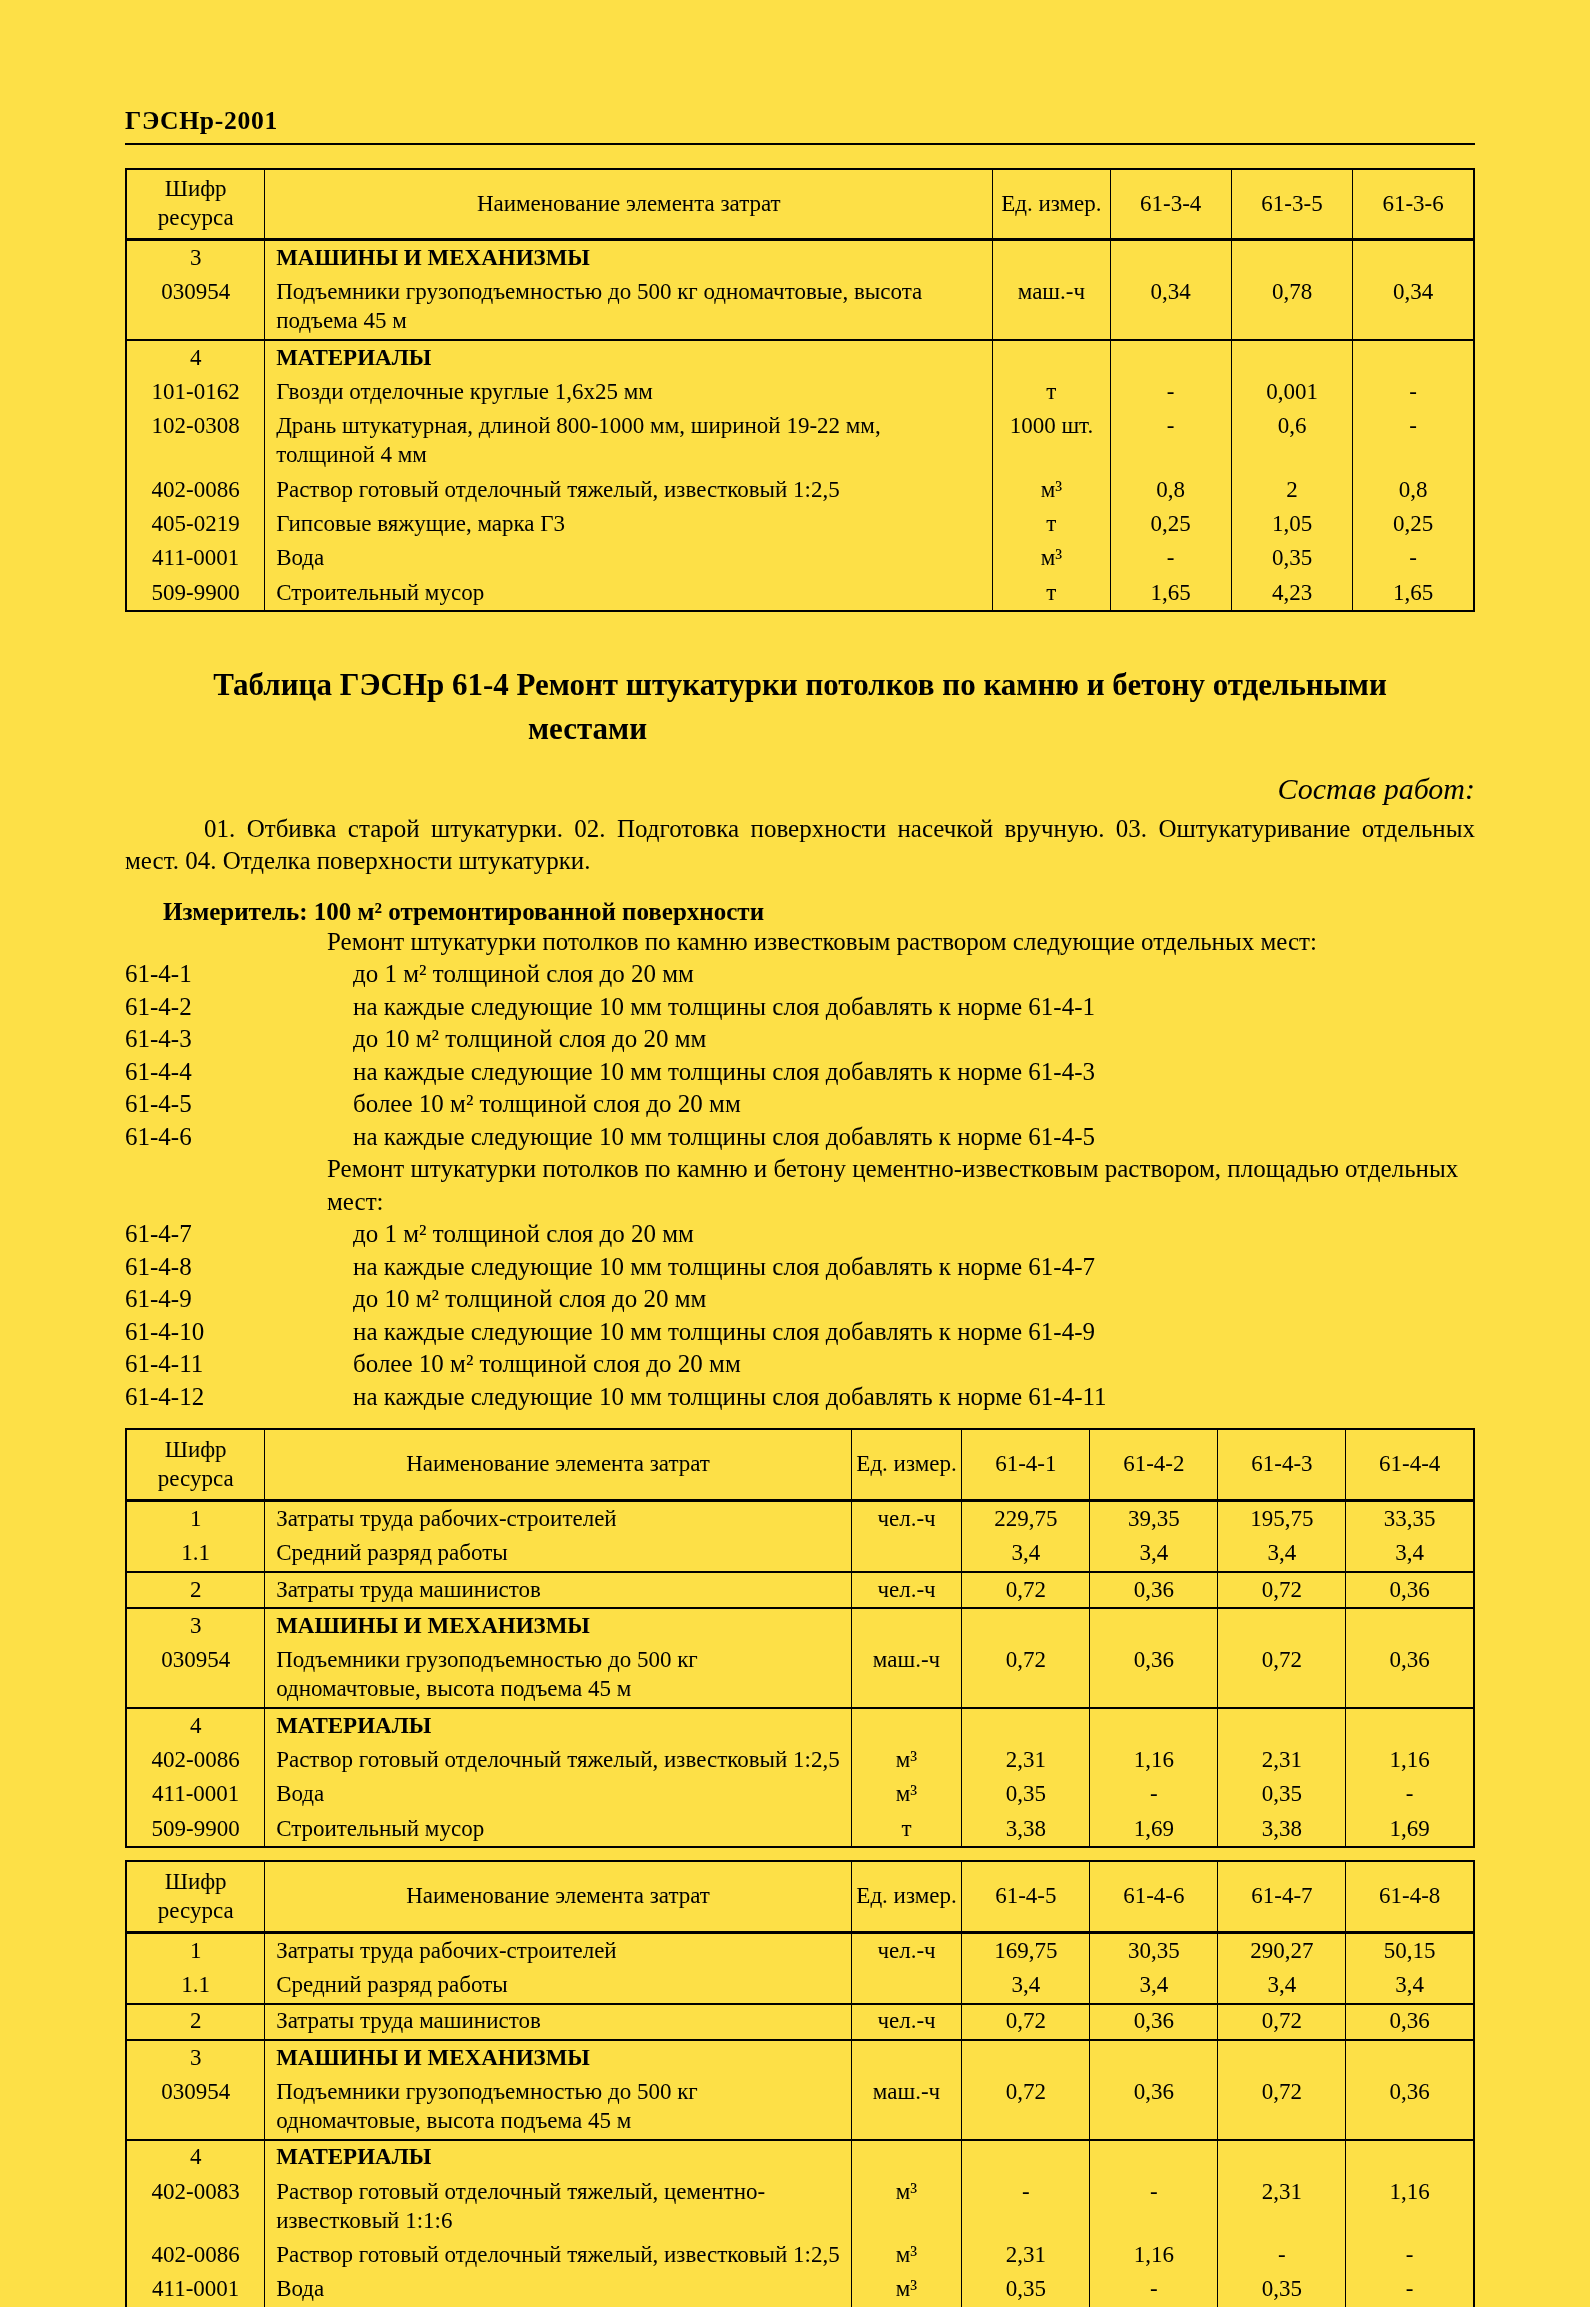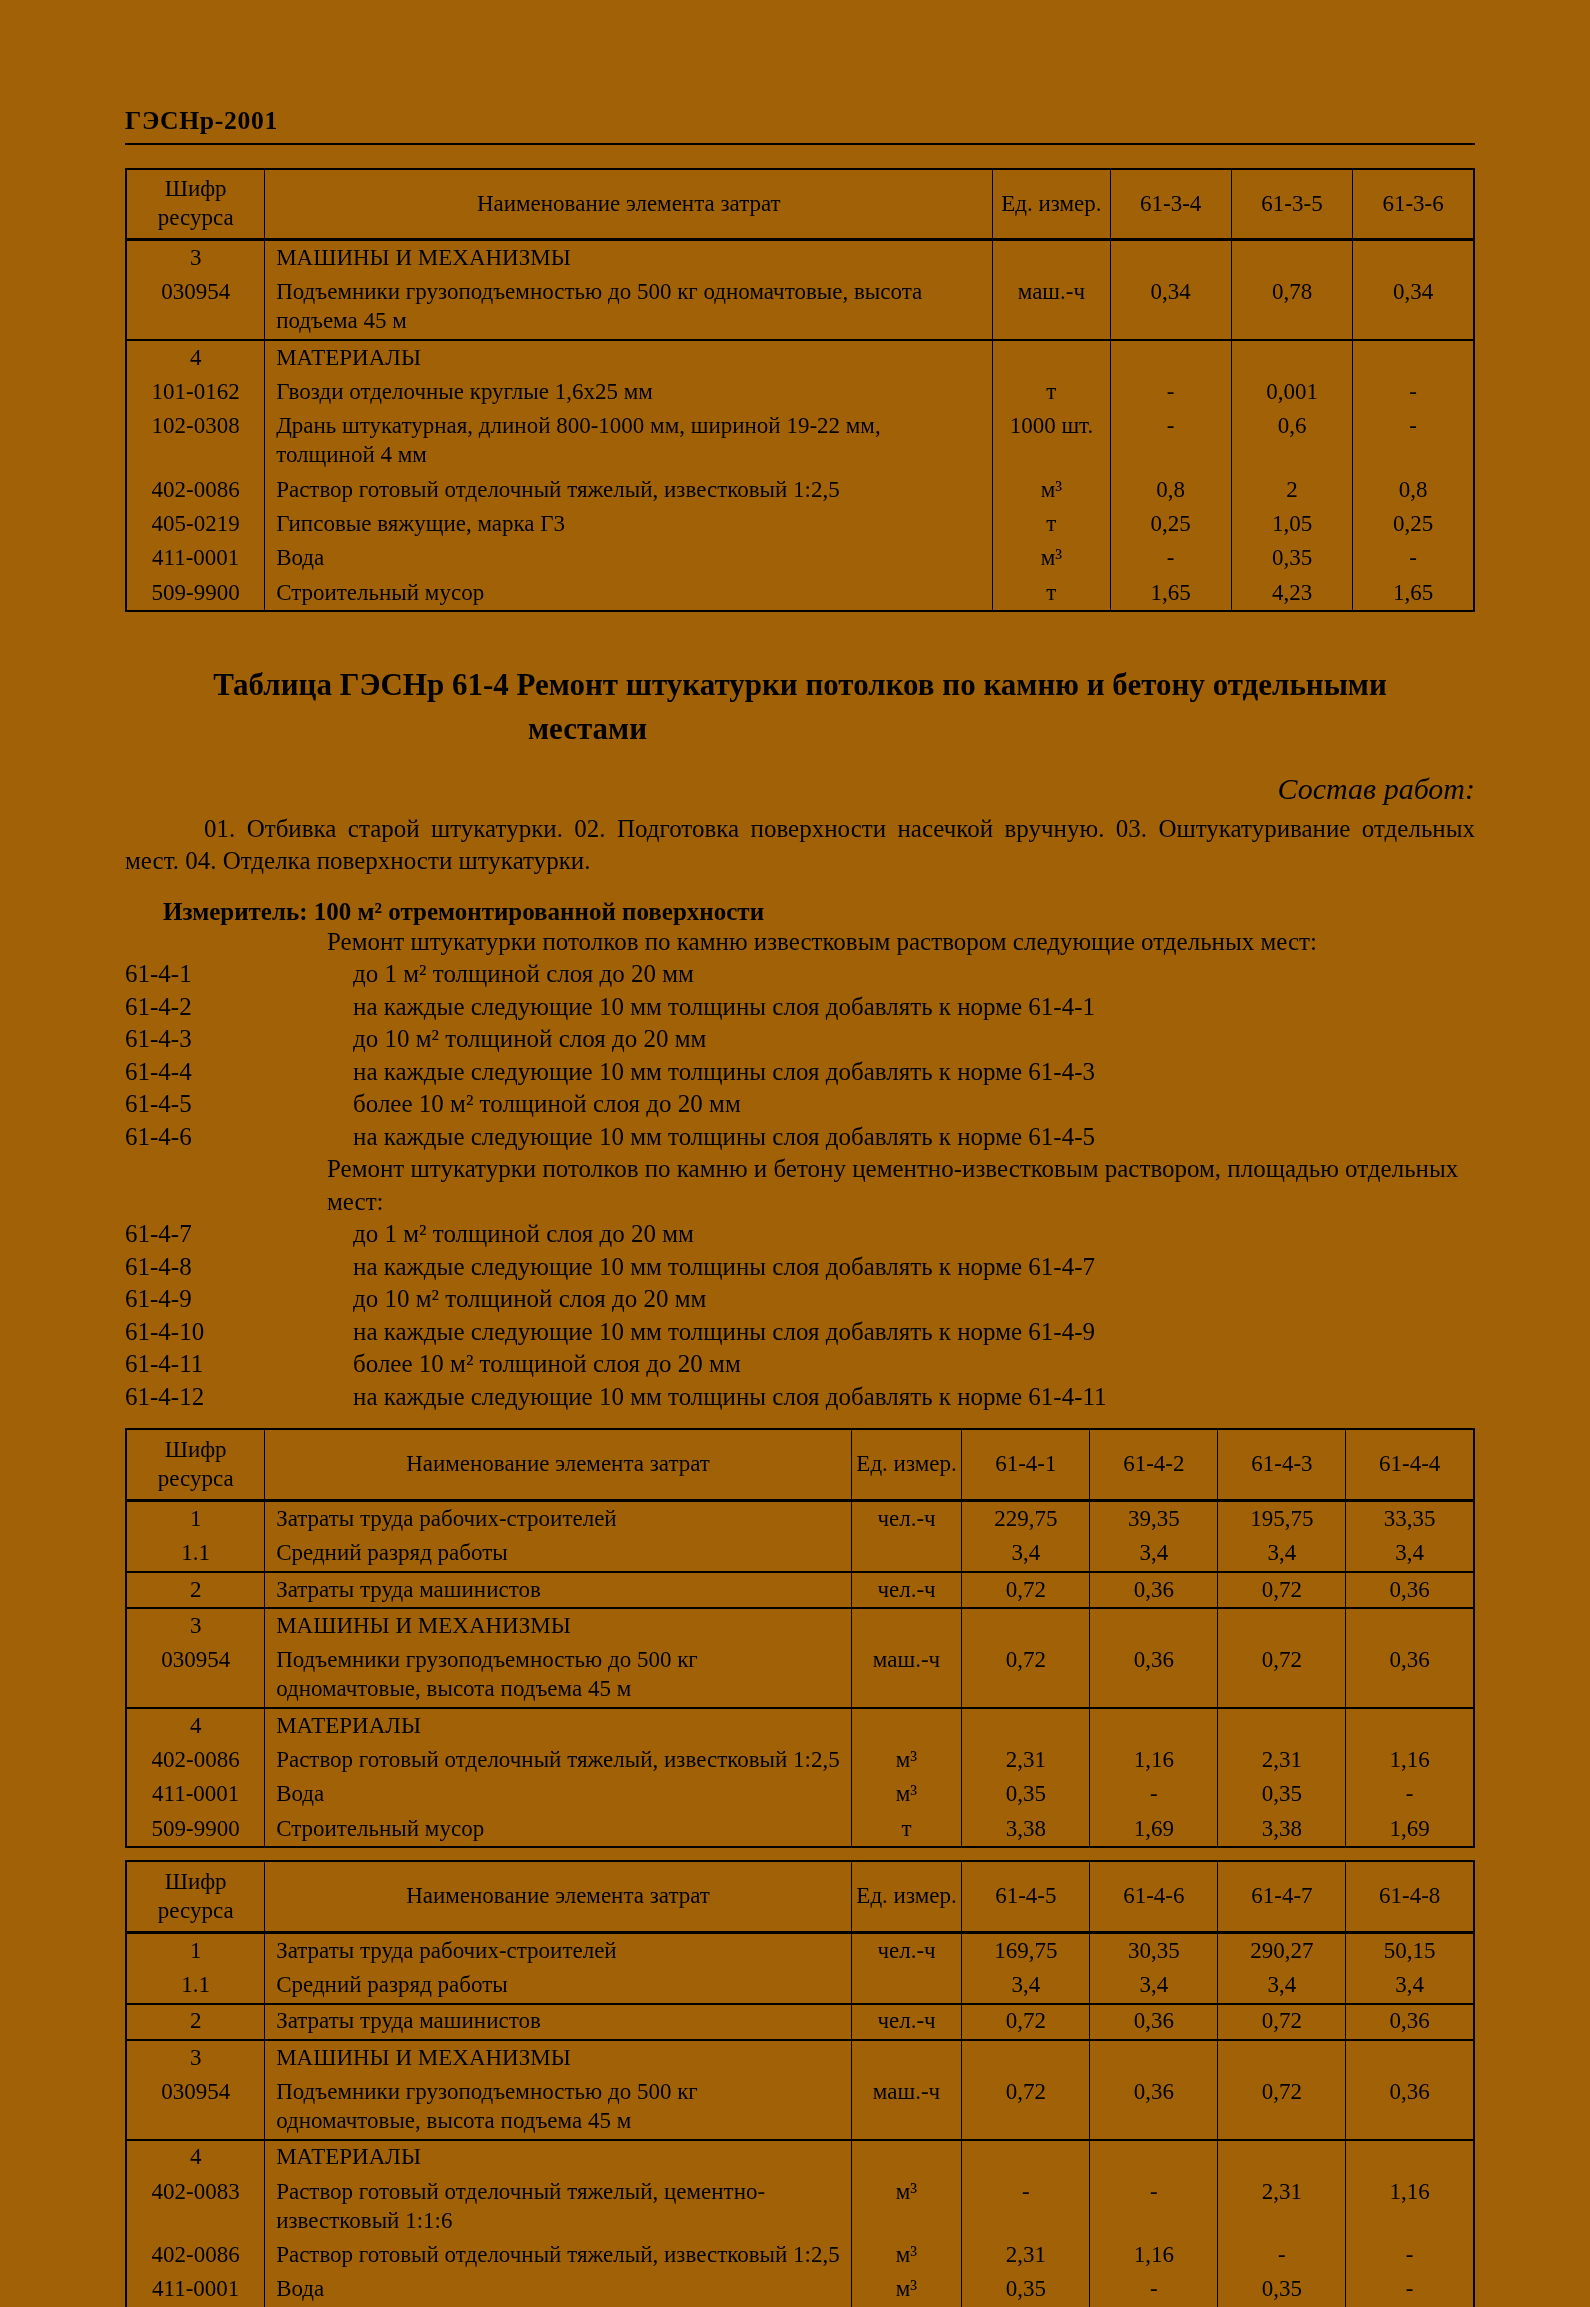--- a/index.html
+++ b/index.html
@@ -1,19 +1,19 @@
 <!DOCTYPE html>
 <html style="font-size:10.8px"><head>
 <meta charset="utf-8">
 <style>
   html,body { margin:0; padding:0; background:#e8e8e8; }
   .page {
     position:relative;
     width:1591px; height:2307px;
-    background:#a16207; color:#000;
+    background:#fde047; color:#000;
     font-family:"Liberation Serif", serif;
     box-sizing:border-box;
     padding:106px 116px 0 125px;
     overflow:hidden;
   }
   .doc-code { font-size:25.6px; font-weight:bold; letter-spacing:0.7px; }
   .rule { border:none; border-top:2.7px solid #000; margin:6.7px 0 23px 0; }
 
   table.cost-table {
     width:100%; border-collapse:collapse; table-layout:fixed;
@@ -29,21 +29,21 @@
   }
   .cost-table th:first-child, .cost-table td:first-child { border-left:none;margin-top:35px; }
   .cost-table thead th {
     border-bottom:3.4px solid #000;
     font-weight:normal;
     vertical-align:middle;
     padding:5.4px 4px;
   }
   .cost-table td.name { text-align:left; padding-left:10.8px; }
   .cost-table tr.thick td { border-top:2.7px solid #000; }
-  .cost-table td.bold { font-weight:normal; }
+  .cost-table td.bold { font-weight:bold; }
 
   .t1 col:nth-child(1){width:10.3%} .t1 col:nth-child(2){width:54.0%}
   .t1 col:nth-child(3){width:8.7%}  .t1 col:nth-child(4){width:9.0%}
   .t1 col:nth-child(5){width:9.0%}  .t1 col:nth-child(6){width:9.0%}
 
   .t2 col:nth-child(1){width:10.3%} .t2 col:nth-child(2){width:43.5%}
   .t2 col:nth-child(3){width:8.2%}  .t2 col:nth-child(4){width:9.5%}
   .t2 col:nth-child(5){width:9.5%}  .t2 col:nth-child(6){width:9.5%}
   .t2 col:nth-child(7){width:9.5%}
 

